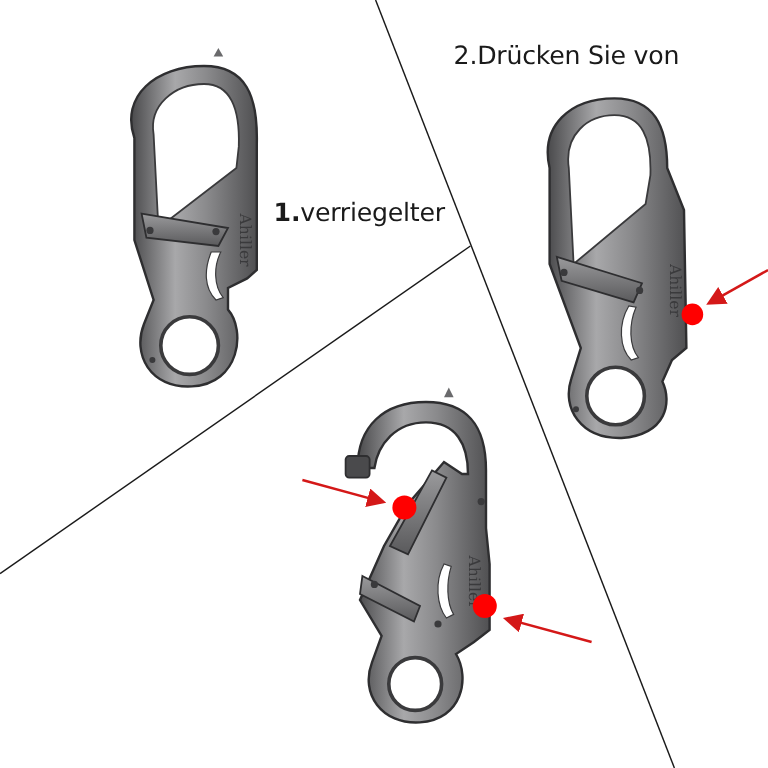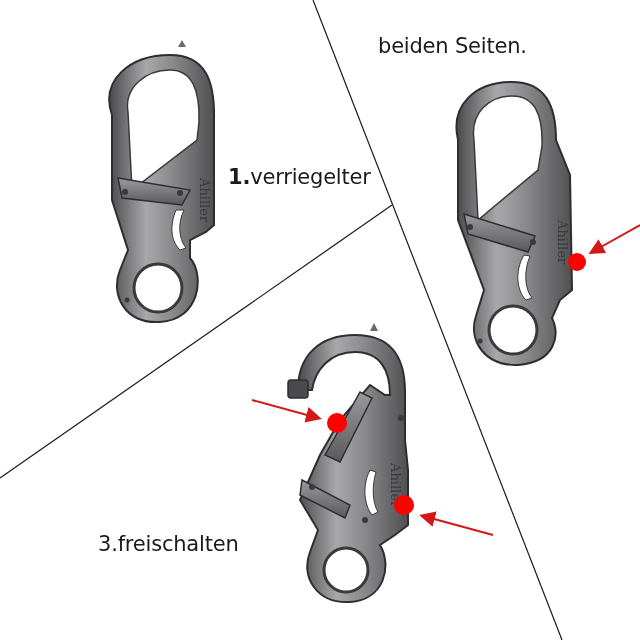--- a/index.html
+++ b/index.html
@@ -88,18 +88,17 @@
       <line x1="493" y1="535" x2="423" y2="516" stroke="#d41818" stroke-width="2" marker-end="url(#arrowhead)"></line>
       <circle cx="404" cy="505" r="10" fill="#ff0000"></circle>
     </g>
   </svg>
 
   <div id="label1" class="label">
     <div><b>1.</b><span>verriegelter</span></div>
   </div>
 
   <div id="label2" class="label">
-    <div>beiden Seiten.</div>
+    <div>2.Drücken Sie von</div>
   </div>
 
-  <div id="label3" class="label">3.freischalten</div>
 
 </div>
 
 </body></html>

